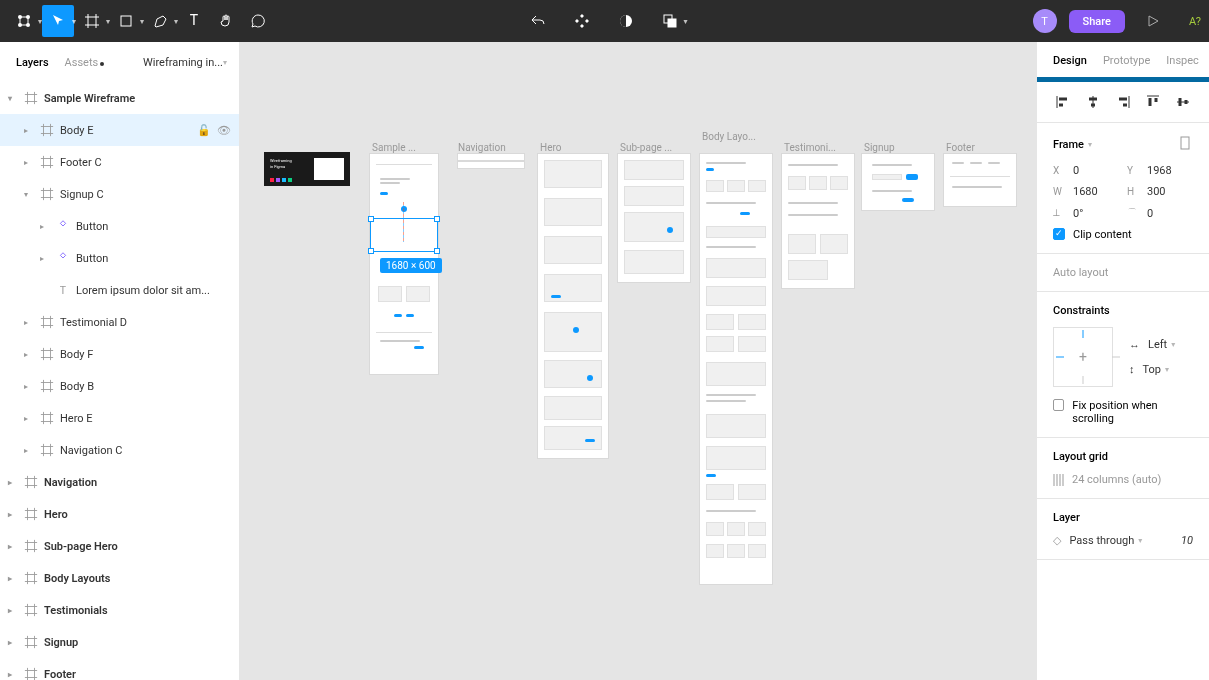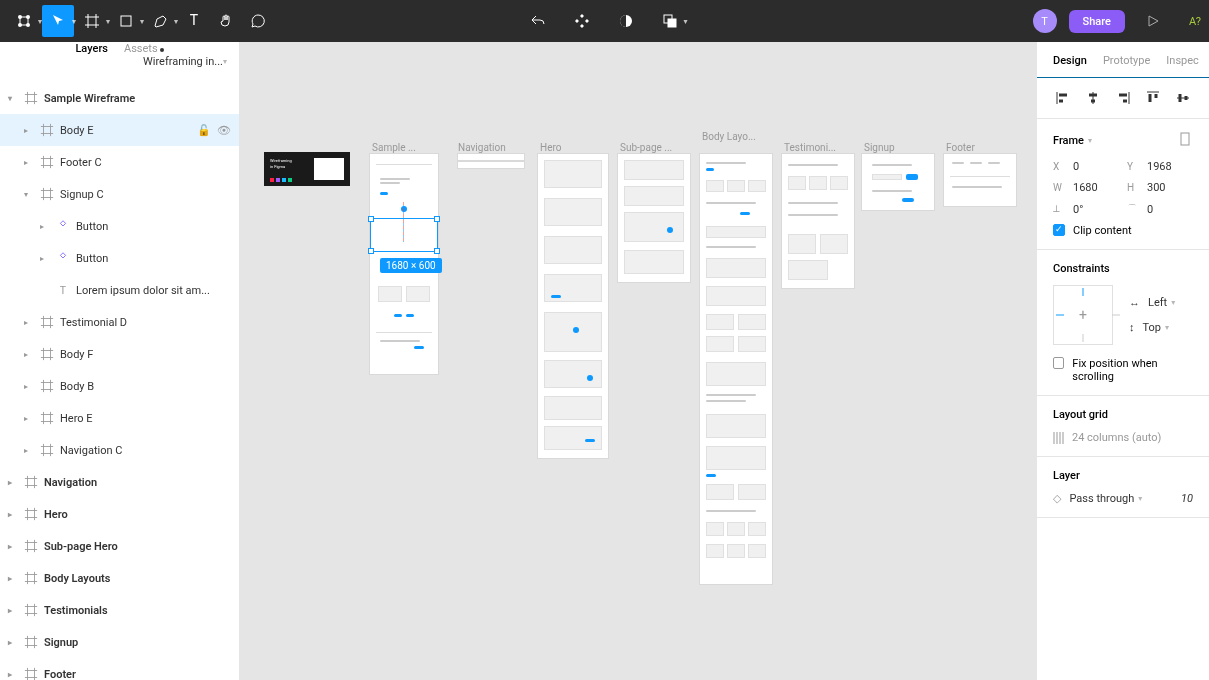--- a/index.html
+++ b/index.html
@@ -53,21 +53,21 @@
 .thumb-dot{position:absolute;width:6px;height:6px;background:#0d99ff;border-radius:50%;}
 .thumb-line{position:absolute;background:#ddd;height:1px;}
 .thumb-textline{position:absolute;background:#ccc;height:2px;border-radius:1px;}
 .selected-frame{position:absolute;border:1px solid #0d99ff;}
 .sel-handle{position:absolute;width:6px;height:6px;background:#fff;border:1px solid #0d99ff;}
 .dim-badge{position:absolute;background:#0d99ff;color:#fff;font-size:10px;padding:2px 6px;border-radius:2px;white-space:nowrap;}
 .guide-v{position:absolute;width:1px;background:#0d99ff;opacity:0.5;}
 .guide-dash{background-image:linear-gradient(#f24822 50%,transparent 50%);background-size:1px 6px;background-repeat:repeat-y;}
 
 
-.rp-tabs{display:flex;padding:12px 16px 0;gap:16px;border-bottom:1px solid #0369a1;}
+.rp-tabs{display:flex;padding:12px 16px 0;gap:16px;border-bottom:5px solid #0369a1;}
 .rp-tab{padding-bottom:10px;color:#999;cursor:pointer;}
 .rp-tab.active{color:#000;font-weight:500;}
 .rp-section{padding:12px 16px;border-bottom:1px solid #e5e5e5;}
 .rp-align-row{display:flex;justify-content:space-between;padding:10px 16px;border-bottom:1px solid #e5e5e5;}
 .align-btn{width:20px;height:20px;display:flex;align-items:center;justify-content:center;cursor:pointer;color:#333;}
 .rp-title{font-weight:500;margin-bottom:10px;display:flex;align-items:center;}
 .rp-prop-row{display:flex;gap:8px;margin-bottom:8px;align-items:center;}
 .rp-prop{display:flex;align-items:center;gap:6px;flex:1;}
 .rp-prop-label{color:#999;width:14px;font-size:10px;}
 .rp-prop-val{color:#333;font-size:11px;}
@@ -195,21 +195,21 @@
       <svg viewBox="0 0 16 16" stroke="currentColor" fill="none">
         <path d="M4 3l9 5-9 5z"></path>
       </svg>
     </div>
   <div class="zoom-label">A?</div>
 </div>
 
 <div class="main">
 
   <div class="sidebar">
-    <div class="secondary-bar" style="border:none;flex-direction:column;">
+    <div class="secondary-bar" style="border:none;">
       <div class="tab-section">
         <span class="tab active">Layers</span>
         <span class="tab"><span>Assets</span><span class="assets-dot"></span></span>
       </div>
       <div class="page-selector" style="margin-right:12px;">
         <span>Wireframing in...</span>
         <span class="chev" style="color:#999;">▾</span>
       </div>
     </div>
     <div id="layer-tree">
@@ -657,20 +657,21 @@
         <div class="rp-prop">
             <span class="rp-prop-label">⌒</span>
             <span class="rp-prop-val">0</span>
           </div>
       </div>
       <div class="rp-check">
         <span class="checkbox checked"></span>
         <span>Clip content</span>
       </div>
     </div>
+    <div class="rp-section muted">Auto layout</div>
     <div class="rp-section">
       <div class="rp-title">Constraints</div>
       <div style="display:flex;align-items:center;">
         <div class="constraint-diagram">
           <div class="cd-tick top"></div>
             <div class="cd-tick left"></div>
           <div class="cd-tick right"></div>
             <div class="cd-tick bottom"></div>
           <div class="cd-center">+</div>
         </div>

